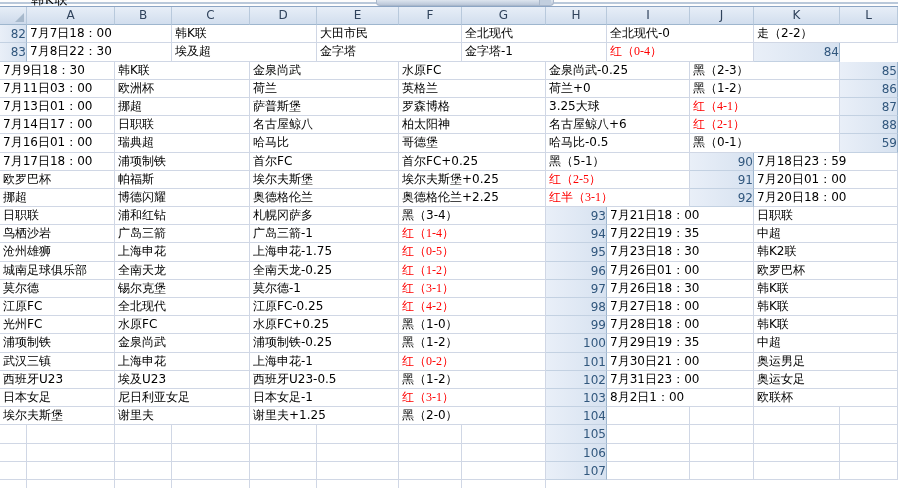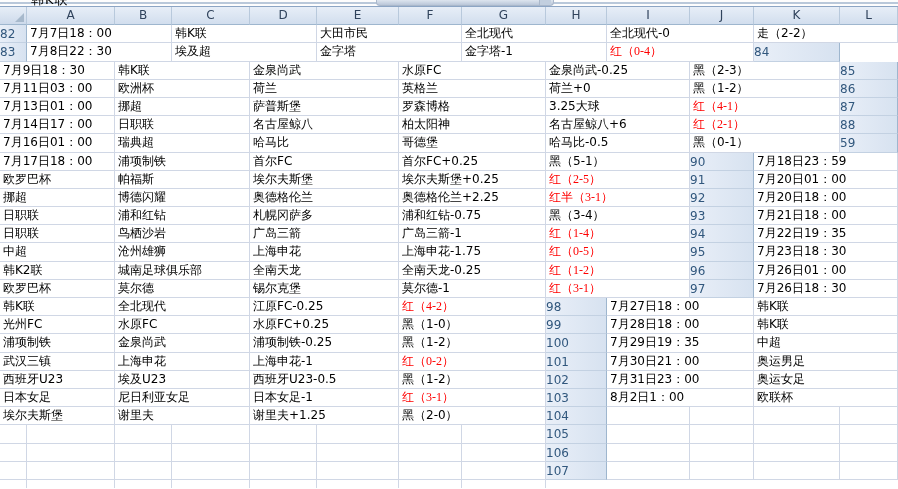--- a/index.html
+++ b/index.html
@@ -56,21 +56,21 @@
   .select-all{position:relative;background:linear-gradient(#e7eef7,#cddaeb);}
   .select-all .tri{
     position:absolute;right:2px;bottom:2px;width:0;height:0;
     border-left:9px solid transparent;border-bottom:9px solid #a7b9cc;
   }
   .rownum{
     background:linear-gradient(90deg,#e9eff8,#d7e2f0);
     border-right:1px solid var(--hdr-border);
     border-bottom:1px solid #c3d1e2;
     color:var(--rownum-text);
-    font-size:12px;text-align:left;line-height:18px;
+    font-size:12px;text-align:right;line-height:18px;
     overflow:hidden;
   }
   .cell{
     border-right:1px solid var(--grid-line);
     border-bottom:1px solid var(--grid-line);
     font-size:12px;line-height:17.5px;color:var(--cell-text);
     white-space:nowrap;overflow:hidden;
     padding-left:3px;background:#fff;
   }
   .cell.span2{grid-column:span 2;}
@@ -169,21 +169,20 @@
     <div class="cell span2">挪超</div>
     <div class="cell span2">博德闪耀</div>
     <div class="cell span2">奥德格伦兰</div>
     <div class="cell span2">奥德格伦兰+2.25</div>
     <div class="cell span2 red">红半（3-1）</div>
     <div class="rownum">92</div>
     <div class="cell span2">7月20日18：00</div>
     <div class="cell span2">日职联</div>
     <div class="cell span2">浦和红钻</div>
     <div class="cell span2">札幌冈萨多</div>
-    <div class="cell span2">浦和红钻-0.75</div>
     <div class="cell span2">黑（3-4）</div>
     <div class="rownum">93</div>
     <div class="cell span2">7月21日18：00</div>
     <div class="cell span2">日职联</div>
     <div class="cell span2">鸟栖沙岩</div>
     <div class="cell span2">广岛三箭</div>
     <div class="cell span2">广岛三箭-1</div>
     <div class="cell span2 red">红（1-4）</div>
     <div class="rownum">94</div>
     <div class="cell span2">7月22日19：35</div>
@@ -202,20 +201,21 @@
     <div class="rownum">96</div>
     <div class="cell span2">7月26日01：00</div>
     <div class="cell span2">欧罗巴杯</div>
     <div class="cell span2">莫尔德</div>
     <div class="cell span2">锡尔克堡</div>
     <div class="cell span2">莫尔德-1</div>
     <div class="cell span2 red">红（3-1）</div>
     <div class="rownum">97</div>
     <div class="cell span2">7月26日18：30</div>
     <div class="cell span2">韩K联</div>
+    <div class="cell span2">江原FC</div>
     <div class="cell span2">全北现代</div>
     <div class="cell span2">江原FC-0.25</div>
     <div class="cell span2 red">红（4-2）</div>
     <div class="rownum">98</div>
     <div class="cell span2">7月27日18：00</div>
     <div class="cell span2">韩K联</div>
     <div class="cell span2">光州FC</div>
     <div class="cell span2">水原FC</div>
     <div class="cell span2">水原FC+0.25</div>
     <div class="cell span2">黑（1-0）</div>

